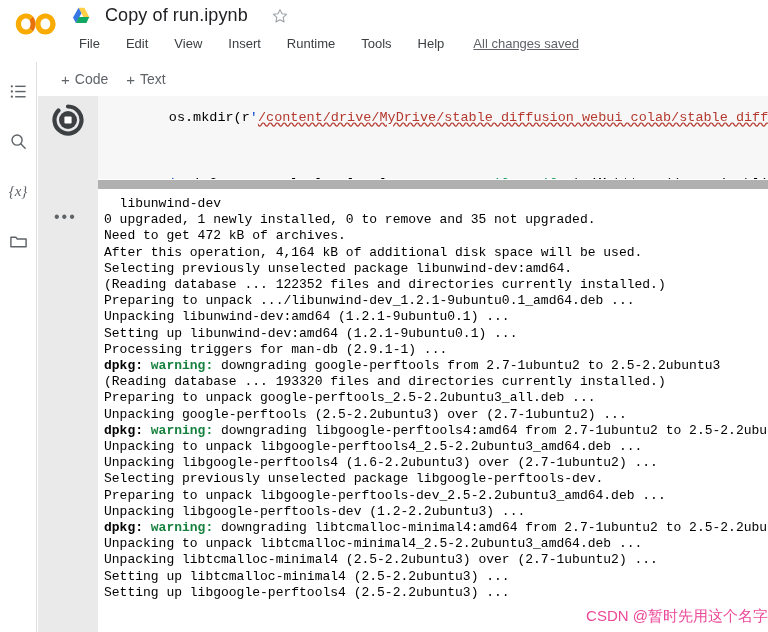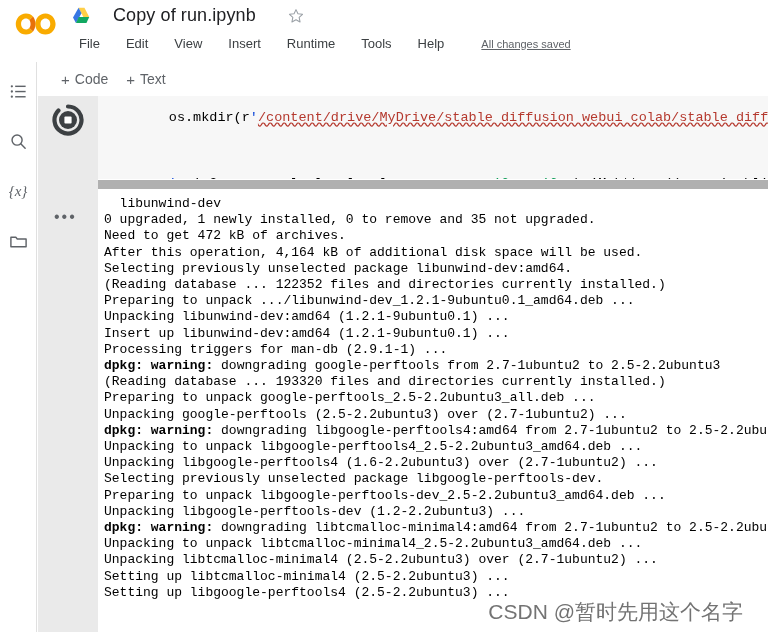--- a/index.html
+++ b/index.html
@@ -15,41 +15,41 @@
   .header {
     position: absolute; top: 0; left: 0; right: 0; height: 62px;
     background: #ffffff;
   }
   .colab-logo {
     position: absolute; left: 14px; top: 10px;
     width: 46px; height: 28px;
   }
   .title-row {
     position: absolute; left: 72px; top: 5px;
-    display: flex; align-items: center; gap: 22px;
+    display: flex; align-items: center; gap: 14px;
   }
   .drive-icon { width: 19px; height: 17px; display: block; }
   .doc-title {
     font-size: 18px; color: #202124; letter-spacing: 0.1px;
     font-family: "Liberation Sans", sans-serif;
     white-space: nowrap;
   }
   .star-icon { width: 18px; height: 18px; margin-left: 9px; display: block; }
 
   .menubar {
     position: absolute; left: 70px; top: 34px;
     display: flex; align-items: center; gap: 8px;
   }
   .menu-item {
     font-size: 13px; color: #3c4043; padding: 2px 9px;
     white-space: nowrap; cursor: pointer;
     font-family: "Liberation Sans", sans-serif;
   }
   .saved-text {
-    font-size: 11px; color: #5f6368; margin-left: 20px;
+    font-size: 13px; color: #5f6368; margin-left: 12px;
     text-decoration: underline; cursor: pointer; white-space: nowrap;
     font-family: "Liberation Sans", sans-serif;
   }
 
   
   .toolbar {
     position: absolute; top: 62px; left: 37px; right: 0; height: 34px;
     background: #ffffff;
     display: flex; align-items: center; padding-left: 24px; gap: 18px;
   }
@@ -137,26 +137,26 @@
     overflow: hidden;
   }
   .out-line {
     font-family: "Liberation Mono", monospace;
     font-size: 13px;
     line-height: 16.2px;
     white-space: pre;
     color: #000000;
   }
   .b-dpkg { font-weight: bold; color: #000000; }
-  .b-warn { font-weight: bold; color: #000000; }
+  .b-warn { font-weight: bold; color: #15803d; }
 
   
   .watermark {
-    position: absolute; right: 25px; bottom: 6px;
-    font-size: 21px; color: #737373;
+    position: absolute; right: 0; bottom: 6px;
+    font-size: 15px; color: #ec4899;
     font-family: "Liberation Sans", sans-serif;
     pointer-events: none; white-space: nowrap;
   }
 </style>
 </head>
 <body>
 
 <div class="header">
 
   <div class="colab-logo">
@@ -265,21 +265,21 @@
 
     <div class="output" id="output-host">
         <div class="out-line">  libunwind-dev</div>
         <div class="out-line">0 upgraded, 1 newly installed, 0 to remove and 35 not upgraded.</div>
         <div class="out-line">Need to get 472 kB of archives.</div>
         <div class="out-line">After this operation, 4,164 kB of additional disk space will be used.</div>
         <div class="out-line">Selecting previously unselected package libunwind-dev:amd64.</div>
         <div class="out-line">(Reading database ... 122352 files and directories currently installed.)</div>
         <div class="out-line">Preparing to unpack .../libunwind-dev_1.2.1-9ubuntu0.1_amd64.deb ...</div>
         <div class="out-line">Unpacking libunwind-dev:amd64 (1.2.1-9ubuntu0.1) ...</div>
-        <div class="out-line">Insert up libunwind-dev:amd64 (1.2.1-9ubuntu0.1) ...</div>
+        <div class="out-line">Setting up libunwind-dev:amd64 (1.2.1-9ubuntu0.1) ...</div>
         <div class="out-line">Processing triggers for man-db (2.9.1-1) ...</div>
         <div class="out-line"><span class="b-dpkg">dpkg: </span><span class="b-warn">warning:</span><span> downgrading google-perftools from 2.7-1ubuntu2 to 2.5-2.2ubuntu3</span></div>
         <div class="out-line">(Reading database ... 193320 files and directories currently installed.)</div>
         <div class="out-line">Preparing to unpack google-perftools_2.5-2.2ubuntu3_all.deb ...</div>
         <div class="out-line">Unpacking google-perftools (2.5-2.2ubuntu3) over (2.7-1ubuntu2) ...</div>
         <div class="out-line"><span class="b-dpkg">dpkg: </span><span class="b-warn">warning:</span><span> downgrading libgoogle-perftools4:amd64 from 2.7-1ubuntu2 to 2.5-2.2ubuntu3</span></div>
         <div class="out-line">Unpacking to unpack libgoogle-perftools4_2.5-2.2ubuntu3_amd64.deb ...</div>
         <div class="out-line">Unpacking libgoogle-perftools4 (1.6-2.2ubuntu3) over (2.7-1ubuntu2) ...</div>
         <div class="out-line">Selecting previously unselected package libgoogle-perftools-dev.</div>
         <div class="out-line">Preparing to unpack libgoogle-perftools-dev_2.5-2.2ubuntu3_amd64.deb ...</div>

